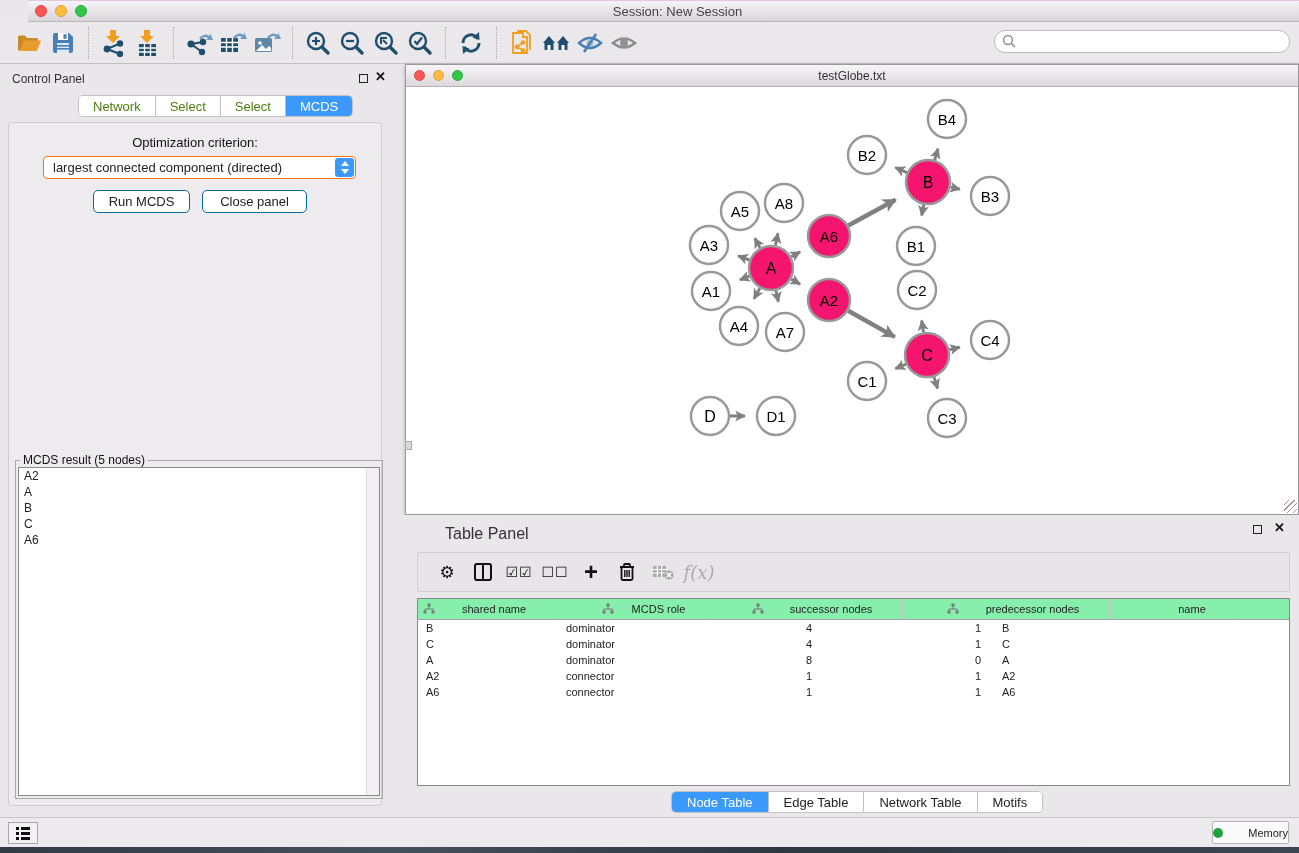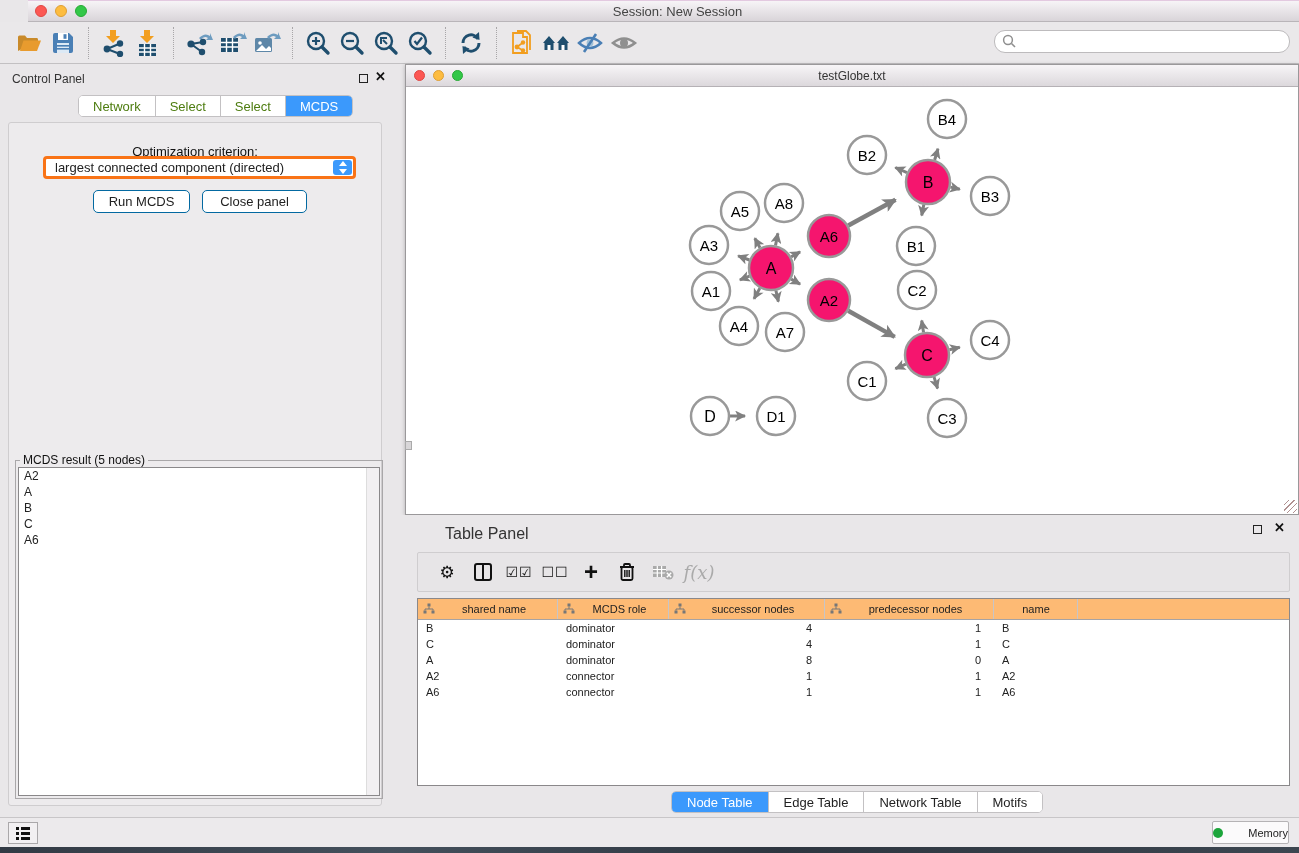--- a/index.html
+++ b/index.html
@@ -33,23 +33,23 @@
   .panel-float { position:absolute; width:9px; height:9px; border:1.5px solid #222; top:10px; cursor:pointer; }
   .panel-close { position:absolute; font-size:13px; font-weight:bold; color:#111; top:5px; cursor:pointer; }
   #cp-tabs { position:absolute; left:78px; top:31px; display:flex; height:22px;
     border:1px solid #c3c1c3; border-radius:5px; background:#fff; overflow:hidden; }
   .cp-tab { padding:0 14px; font-size:13px; display:flex; align-items:center; border-right:1px solid #c3c1c3;
     background:#fff; color:#4d7c0f; cursor:pointer; }
   .cp-tab:last-child { border-right:none; }
   .cp-tab.active { background:#3B99FC; color:#fff; }
   #cp-content { position:absolute; left:8px; top:58px; width:374px; height:684px;
     background:#EDEBED; border:1px solid #cfcdcf; border-radius:3px; }
-  #opt-label { position:absolute; left:0; width:100%; top:12px; text-align:center; font-size:13px; color:#111;margin-top:9px; }
+  #opt-label { position:absolute; left:0; width:100%; top:12px; text-align:center; font-size:13px; color:#111; }
   #criterion-select { position:absolute; left:34px; top:33px; width:313px; height:23px; background:#fff;
-    border:3px solid #f97316; border-radius:4px; display:flex; align-items:center; font-size:13px;
+    border:1px solid #f97316; border-radius:4px; display:flex; align-items:center; font-size:13px;
     padding-left:9px; cursor:pointer; }
   #criterion-stepper { position:absolute; right:1px; top:1px; bottom:1px; width:19px; background:#3B99FC;
     border-radius:3px; display:flex; flex-direction:column; align-items:center; justify-content:center; gap:3px; }
   .chev-up { width:0; height:0; border-left:4px solid transparent; border-right:4px solid transparent; border-bottom:5px solid #fff; }
   .chev-dn { width:0; height:0; border-left:4px solid transparent; border-right:4px solid transparent; border-top:5px solid #fff; }
   .cp-btn { position:absolute; top:67px; height:23px; background:#fff; border:1px solid #0369a1;
     border-radius:5px; font-size:13px; display:flex; align-items:center; justify-content:center; cursor:pointer; }
   #run-btn { left:84px; width:97px; }
   #closepanel-btn { left:193px; width:105px; }
   #result-group { position:absolute; left:6px; top:337px; width:368px; height:339px;
@@ -78,21 +78,21 @@
   #tp-title { position:absolute; left:20px; top:10px; font-size:16px; color:#333;margin-left:27px; }
   #tp-toolbar { position:absolute; left:19px; top:37px; width:873px; height:40px; background:#E7E5E7;
     border:1px solid #cfcdcf; border-radius:2px; display:flex; align-items:center; padding-left:14px; gap:6px; }
   .tpt-icon { width:30px; height:30px; display:flex; align-items:center; justify-content:center;
     font-size:17px; color:#111; cursor:pointer; }
   .tpt-icon.disabled { color:#aaa; cursor:default; }
   #fx-label { font-family:"DejaVu Serif", serif; font-style:italic; font-size:18px; color:#aaa; }
   #ntable { position:absolute; left:19px; top:83px; width:873px; height:188px; background:#fff;
     border:1px solid #8a888a; overflow:hidden; }
   .thead { display:grid; grid-template-columns:140px 111px 156px 169px 84px 1fr; height:21px;
-    background:#fdba74; border-bottom:1px solid #a5a3a5; }
+    background:#86efac; border-bottom:1px solid #a5a3a5;gap:39px; }
   .hcell { display:flex; align-items:center; border-right:1px solid #c7c5c7; font-size:11px;
     color:#222; position:relative; padding-left:5px; cursor:pointer; }
   .hcell:last-child { border-right:none; }
   .hcell .hlabel { flex:1; text-align:center; padding-right:4px; }
   .trow { display:grid; grid-template-columns:140px 111px 156px 169px 84px 1fr; height:16px; font-size:11px; }
   .tcell { padding-left:8px; line-height:16px; white-space:nowrap; }
   .tcell.c2, .tcell.c3 { text-align:right; padding-right:13px; }
   #tp-tabs { position:absolute; left:273px; top:276px; display:flex; height:22px;
     border:1px solid #c3c1c3; border-radius:5px; background:#fff; overflow:hidden; }
   .tp-tab { padding:0 15px; font-size:13px; display:flex; align-items:center; border-right:1px solid #c3c1c3;

